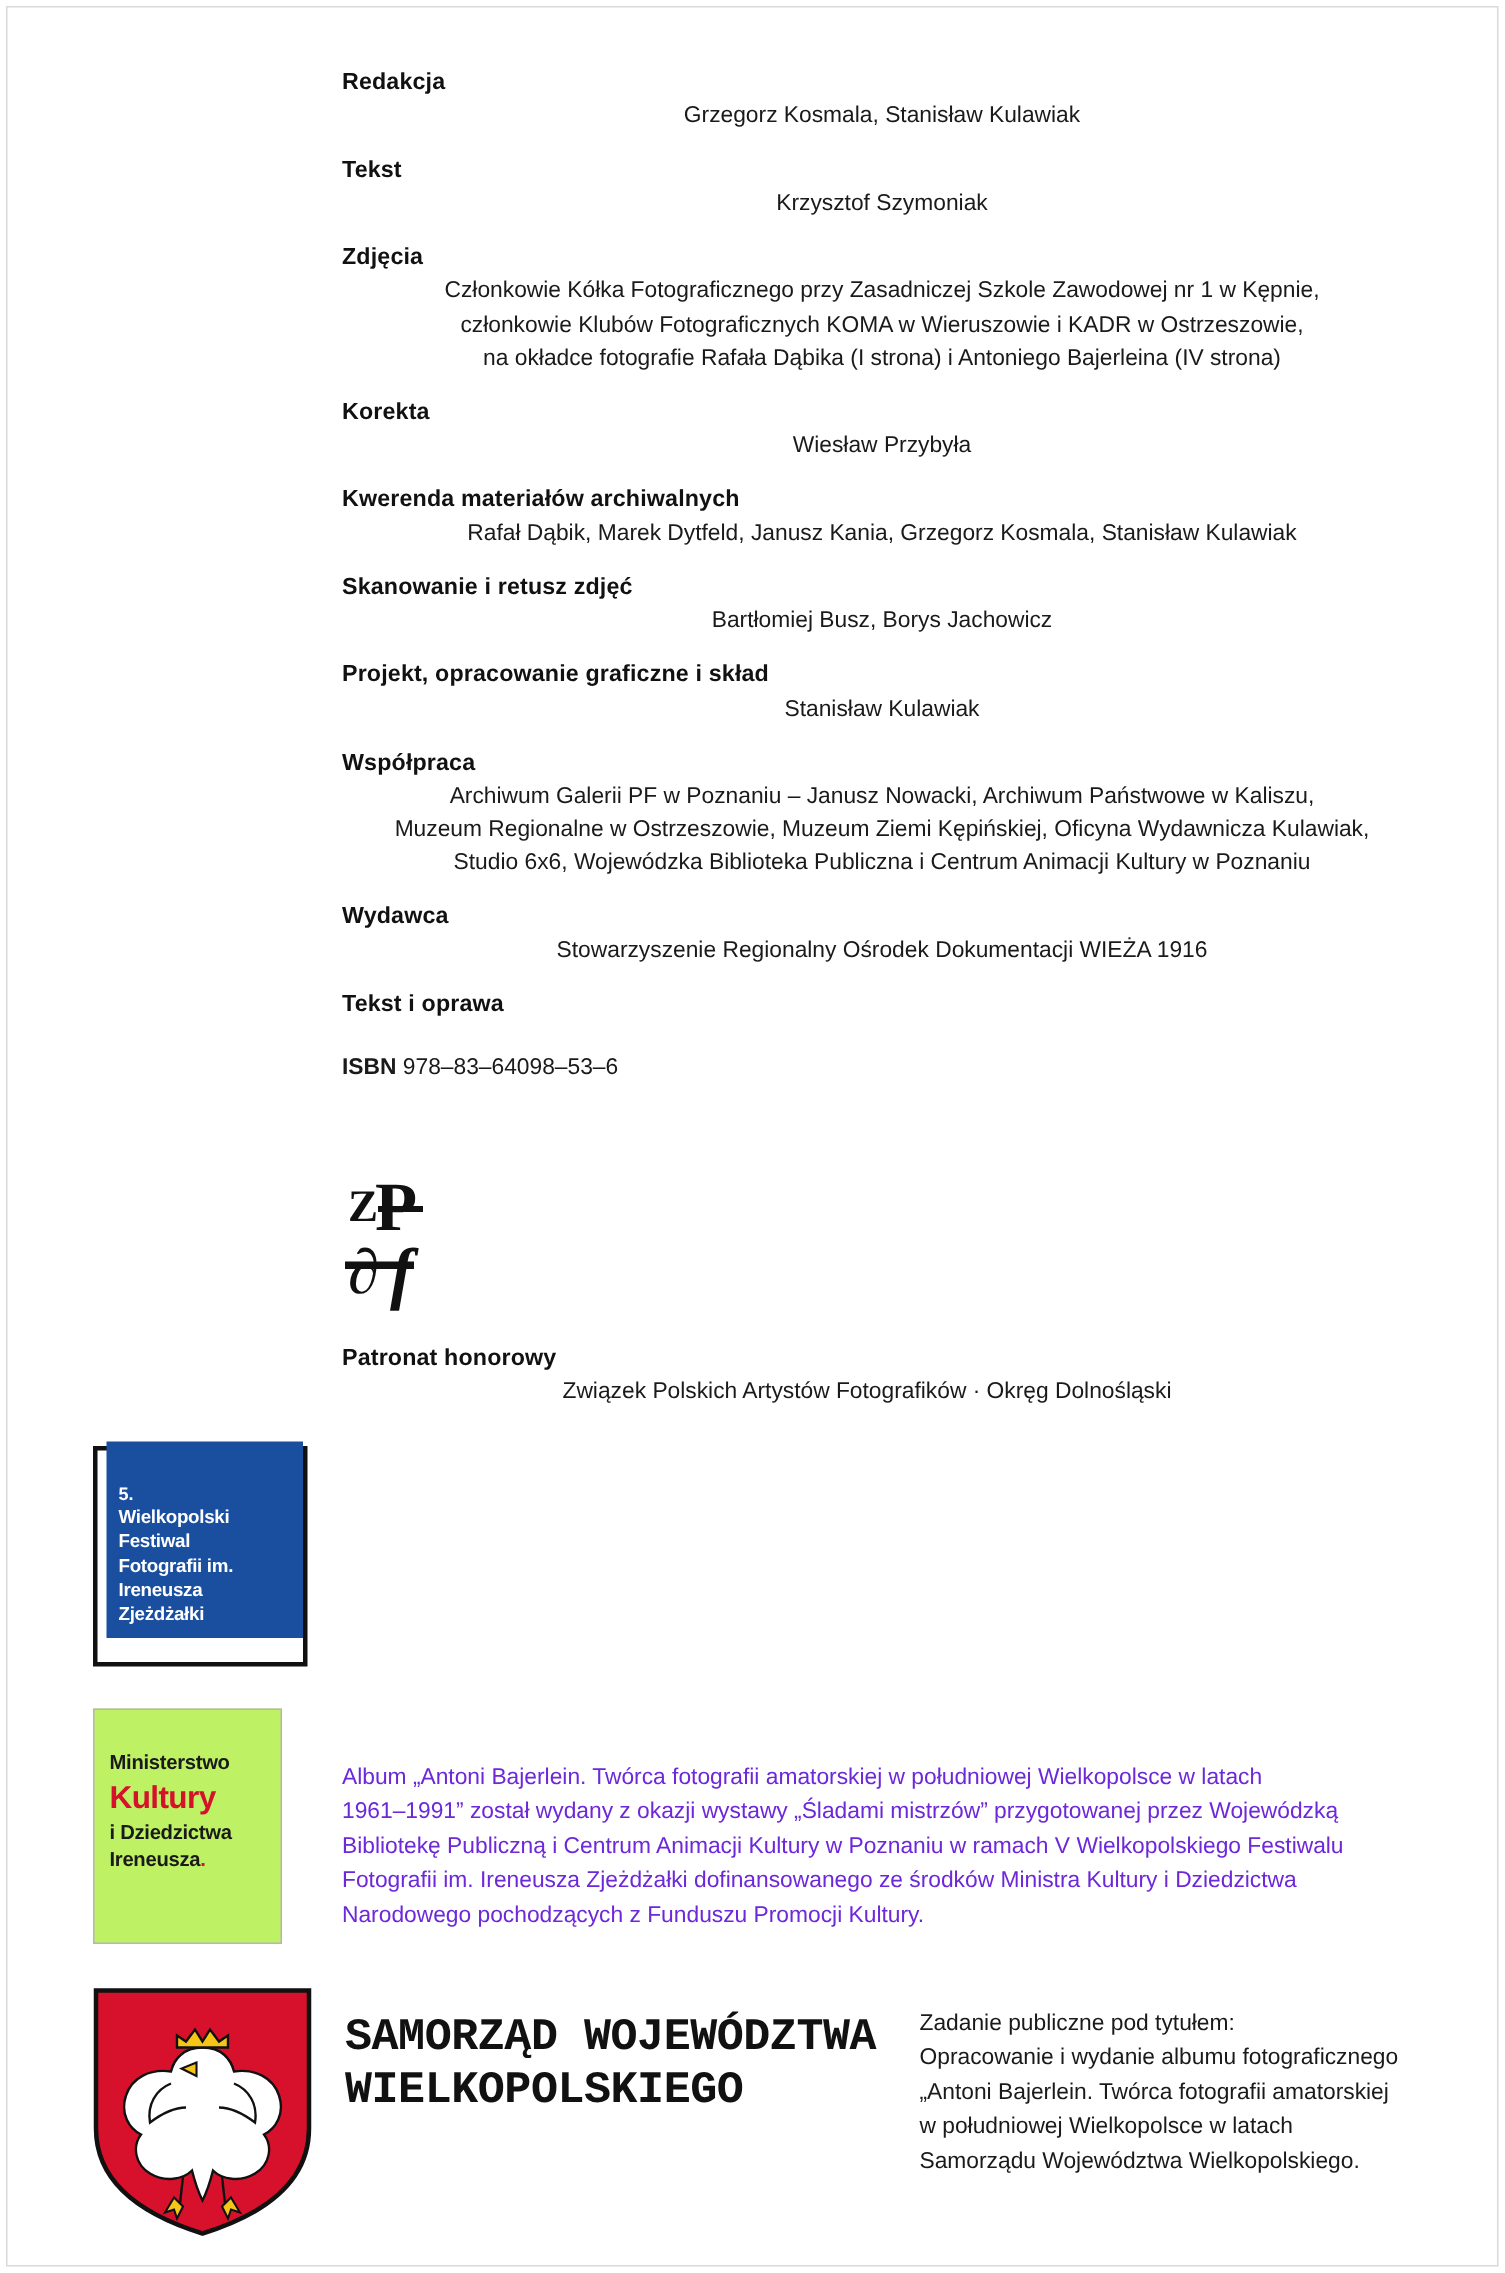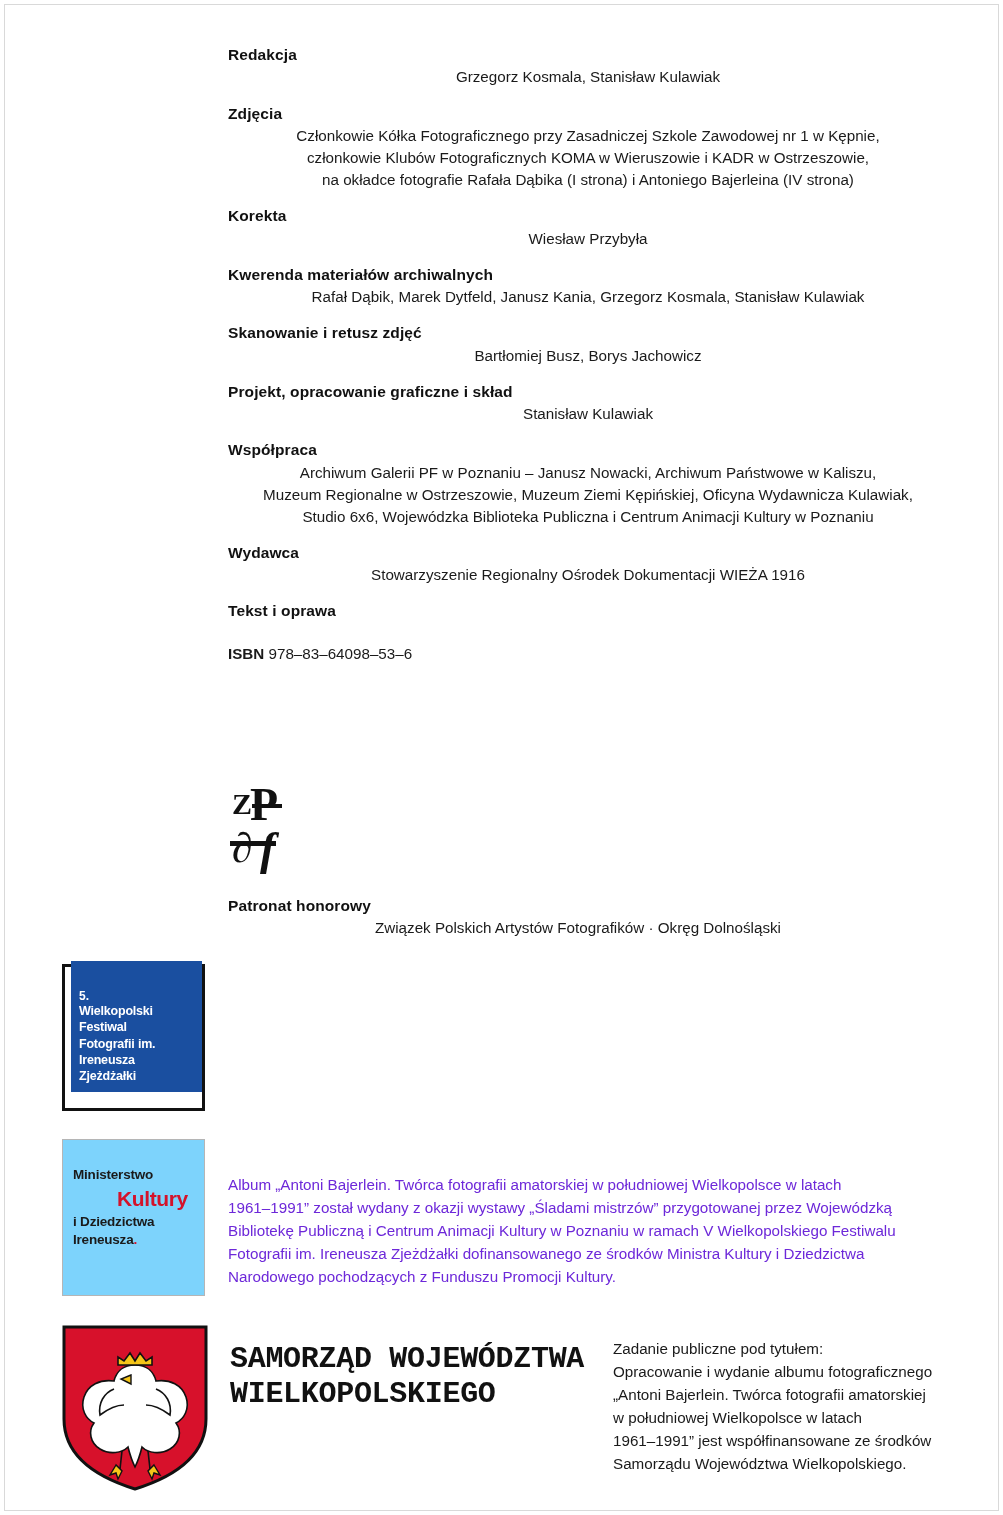--- a/index.html
+++ b/index.html
@@ -103,41 +103,40 @@
     font-weight: bold;
     line-height: 1.3;
     letter-spacing: -0.2px;
   }
 
   
   .ministry-logo {
     position: absolute;
     left: 62px;
     top: 1139px;
-    width: 143px;
+    width: 126px;
     height: 157px;
     border: 1px solid #b5b5b5;
-    background: #7dd3fc;
+    background: #bef264;
   }
   .ministry-logo .m-line1 {
     position: absolute;
     left: 10px; top: 27px;
     font-size: 13.5px;
     font-weight: bold;
     color: #1a1a1a;
     letter-spacing: -0.2px;
   }
   .ministry-logo .m-line2 {
     position: absolute;
     left: 10px; top: 47px;
     font-size: 21px;
     font-weight: bold;
     color: #d4122a;
     letter-spacing: -0.4px;
-    margin-left: 44px;
   }
   .ministry-logo .m-line3 {
     position: absolute;
     left: 10px; top: 73px;
     font-size: 13.5px;
     font-weight: bold;
     color: #1a1a1a;
     line-height: 1.35;
     letter-spacing: -0.2px;
   }
@@ -190,20 +189,26 @@
 
 <div class="credits">
 
   <div class="credit-group">
     <div class="credit-label">Redakcja</div>
     <div class="credit-value">
       <span class="line">Grzegorz Kosmala, Stanisław Kulawiak</span>
     </div>
   </div>
 
+  <div class="credit-group">
+    <div class="credit-label">Tekst</div>
+    <div class="credit-value">
+      <span class="line">Krzysztof Szymoniak</span>
+    </div>
+  </div>
 
   <div class="credit-group">
     <div class="credit-label">Zdjęcia</div>
     <div class="credit-value">
       <span class="line">Członkowie Kółka Fotograficznego przy Zasadniczej Szkole Zawodowej nr 1 w Kępnie,</span>
       <span class="line">członkowie Klubów Fotograficznych KOMA w Wieruszowie i KADR w Ostrzeszowie,</span>
       <span class="line">na okładce fotografie Rafała Dąbika (I strona) i Antoniego Bajerleina (IV strona)</span>
     </div>
   </div>
 
@@ -340,15 +345,14 @@
 <div class="samorzad-text">
   <div>SAMORZĄD WOJEWÓDZTWA</div>
   <div>WIELKOPOLSKIEGO</div>
 </div>
 
 <div class="task-text">
   <div>Zadanie publiczne pod tytułem:</div>
   <div>Opracowanie i wydanie albumu fotograficznego</div>
   <div>„Antoni Bajerlein. Twórca fotografii amatorskiej</div>
   <div>w południowej Wielkopolsce w latach</div>
-  <div>1961–1991” jest współfinansowane ze środków</div>
   <div>Samorządu Województwa Wielkopolskiego.</div>
 </div>
 
 </body></html>

